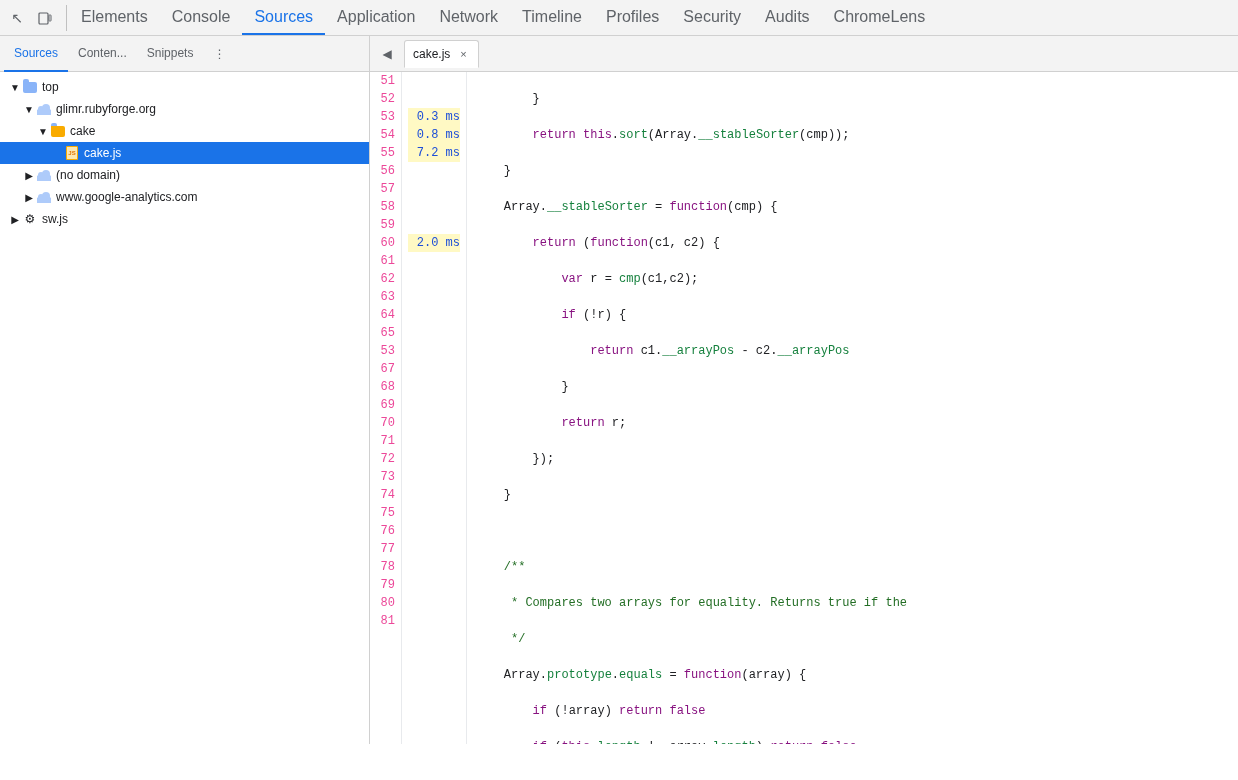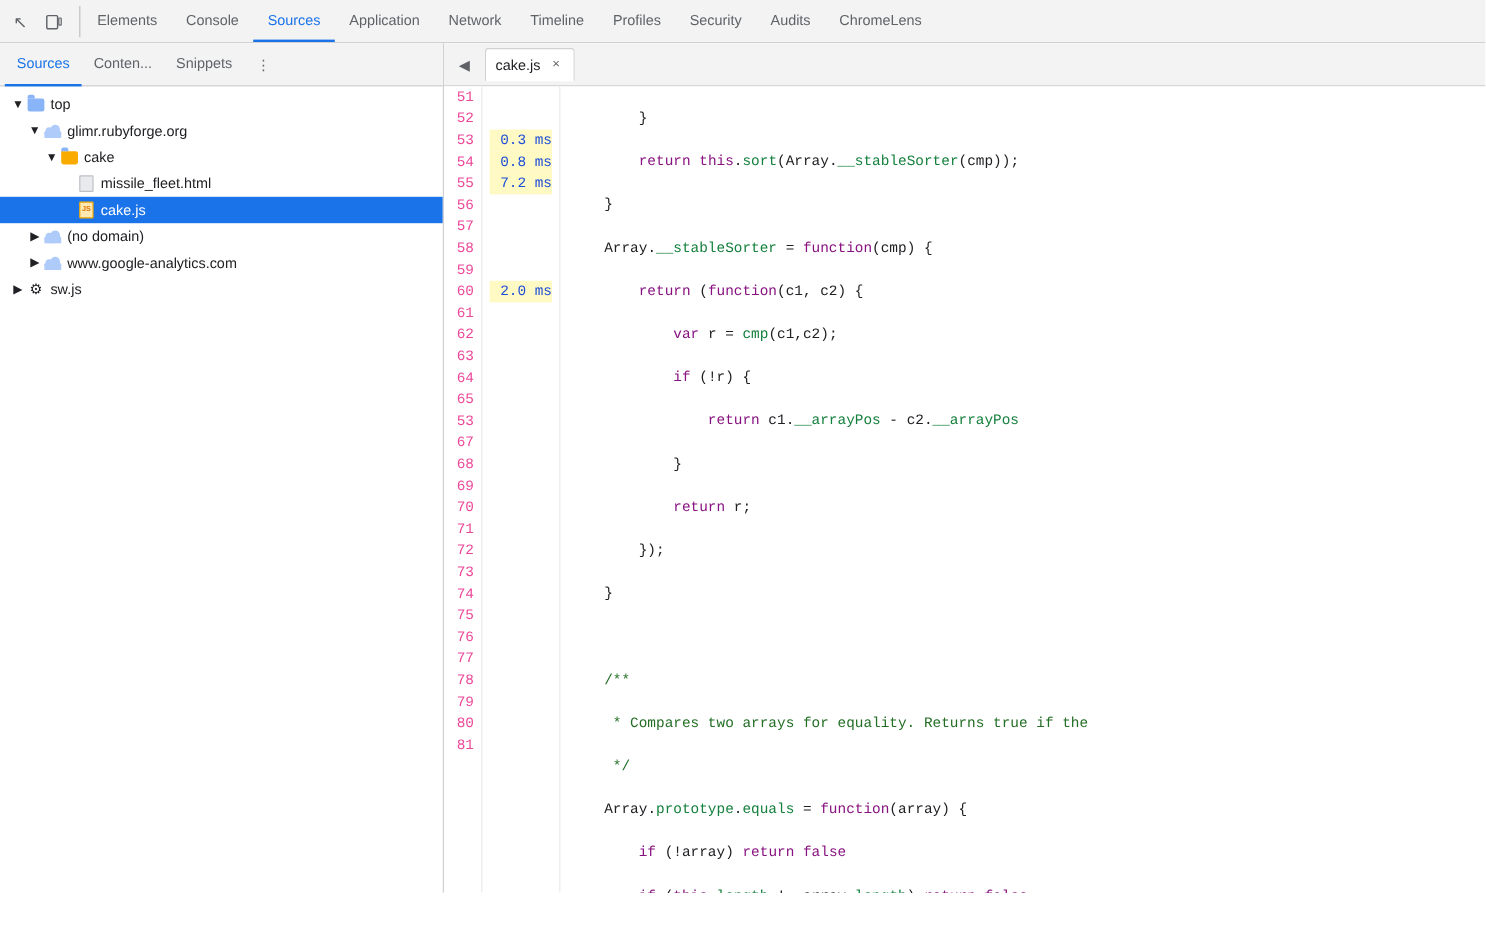--- a/index.html
+++ b/index.html
@@ -35,21 +35,21 @@
       display: flex;
       align-items: flex-end;
       height: 100%;
       flex: 1;
     }
     .nav-tab {
       padding: 0 12px;
       height: 100%;
       display: flex;
       align-items: center;
-      font-size: 12px;
+      font-size: 16px;
       color: #5f6368;
       cursor: pointer;
       border-bottom: 2px solid transparent;
       position: relative;
       white-space: nowrap;
     }
     .nav-tab.active {
       color: #1a73e8;
       border-bottom: 2px solid #1a73e8;
     }
@@ -328,28 +328,20 @@
 
       <div class="tree-item">
         <span class="indent" style="width:32px"></span>
         <span class="arrow">▼</span>
         <span class="file-icon">
           <div class="icon-folder" style="background:#f9ab00;"></div>
         </span>
         <span>cake</span>
       </div>
 
-      <div class="tree-item">
-        <span class="indent" style="width:46px"></span>
-        <span class="arrow" style="width:14px"></span>
-        <span class="file-icon">
-          <div class="icon-file-html"></div>
-        </span>
-        <span>missile_fleet.html</span>
-      </div>
 
       <div class="tree-item selected">
         <span class="indent" style="width:46px"></span>
         <span class="arrow" style="width:14px"></span>
         <span class="file-icon">
           <div class="icon-file-js" style="background:#fce8b2; border-color:#f9ab00;">JS</div>
         </span>
         <span>cake.js</span>
       </div>
 

